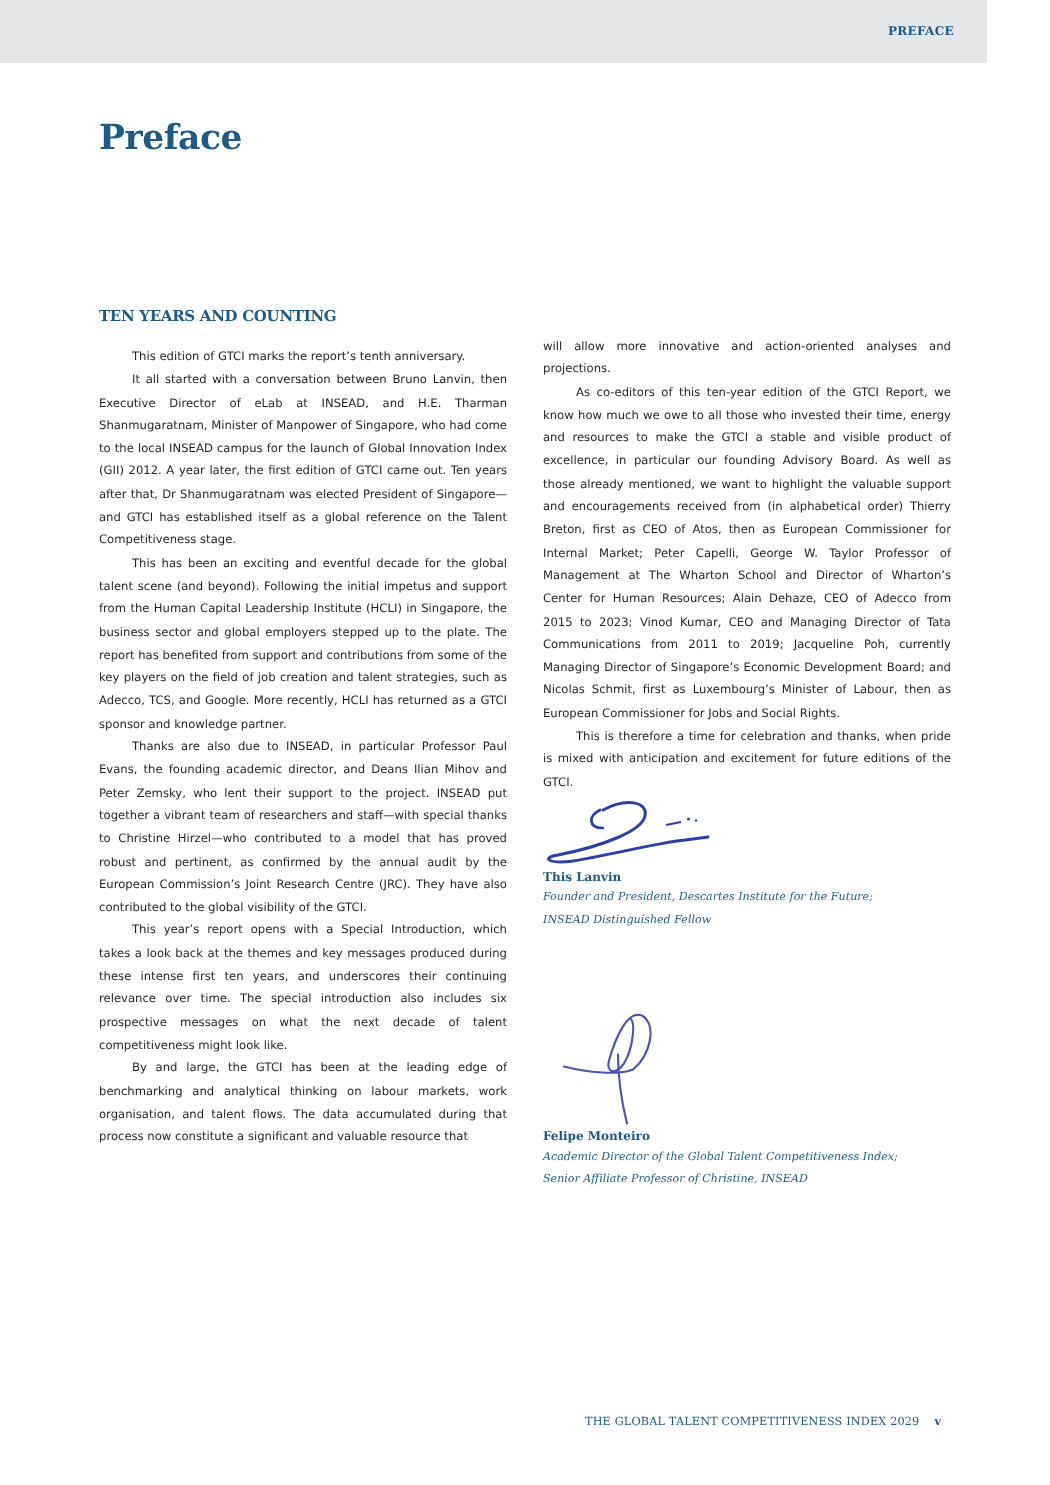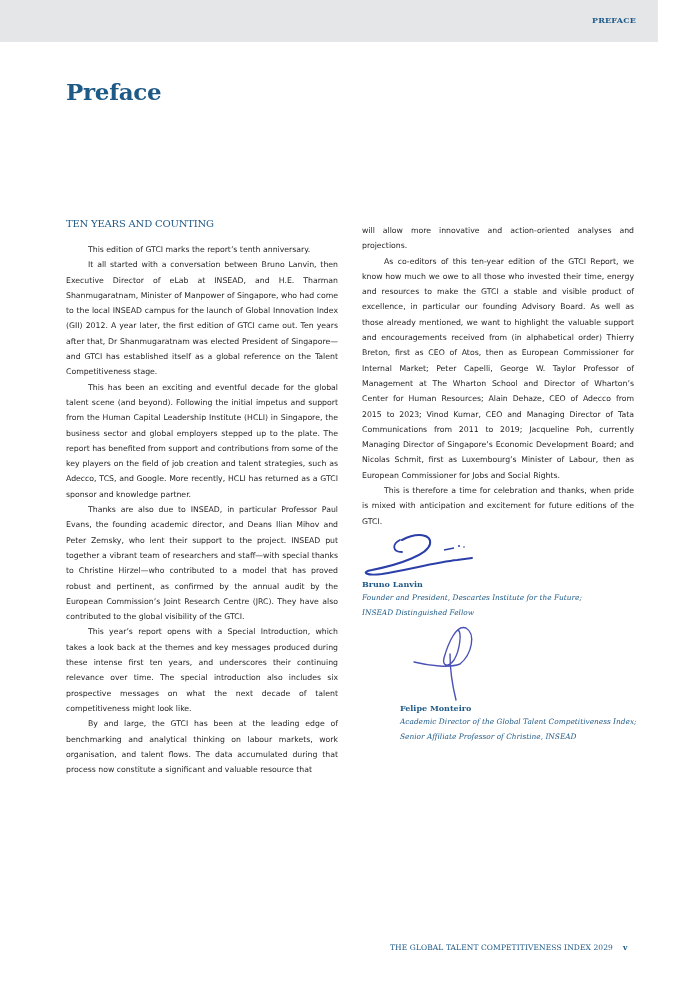--- a/index.html
+++ b/index.html
@@ -24,22 +24,22 @@
     font-size: 23px; color: #1f5a87; letter-spacing: -0.3px;
   }
   .col {
     position: absolute; top: 205px;
     font-size: 7.75px; line-height: 15.3px; text-align: justify;
     hyphens: auto;
   }
   .col-left { left: 66px; width: 272px; }
   .col-right { left: 362px; width: 272px; top: 223px; }
   .section-heading {
-    font-family: "DejaVu Serif", serif; font-weight: normal;
-    font-size: 10px; color: #1f5a87; margin: 12px 0 11px 0; line-height: 14px;
+    font-family: "DejaVu Serif", serif; font-weight: bold;
+    font-size: 10px; color: #1f5a87; margin: 0 0 11px 0; line-height: 14px;
     letter-spacing: -0.2px;
   }
   p { margin: 0; text-indent: 22px; }
   p.noindent { text-indent: 0; }
   .sig-block { position: absolute; left: 362px; width: 290px; }
   .sig-svg { display: block; }
   .sig-name {
     font-family: "DejaVu Serif", serif; font-weight: bold; font-size: 8px;
     color: #1f5a87; line-height: 13px;
   }
@@ -80,26 +80,26 @@
 </div>
 
 <div class="sig-block" style="top:530px;">
   <svg class="sig-svg" width="130" height="48" viewBox="0 0 130 48">
     <path d="M40 10 C 55 2, 70 4, 68 14 C 66 24, 40 34, 10 40 C -2 42, 4 46, 20 44 C 45 40, 75 32, 95 30 L 110 28" fill="none" stroke="#2b3fa8" stroke-width="2" stroke-linecap="round"></path>
     <path d="M38 10 C 30 14, 30 22, 40 22" fill="none" stroke="#2b3fa8" stroke-width="1.8" stroke-linecap="round"></path>
     <path d="M82 20 L 92 18" fill="none" stroke="#2b3fa8" stroke-width="1.4"></path>
     <circle cx="97" cy="16" r="1" fill="#2b3fa8"></circle>
     <circle cx="102" cy="17" r="0.8" fill="#2b3fa8"></circle>
   </svg>
-  <div class="sig-name">Bruno Lanvin</div>
+  <div class="sig-name">This Lanvin</div>
   <div class="sig-title">Founder and President, Descartes Institute for the Future;</div>
   <div class="sig-title">INSEAD Distinguished Fellow</div>
 </div>
 
-<div class="sig-block" style="top:624px;margin-left:38px;">
+<div class="sig-block" style="top:673px;">
   <svg class="sig-svg" width="100" height="78" viewBox="0 0 100 78">
     <path d="M14 38 C 30 42, 50 44, 60 40 C 72 30, 76 10, 66 4 C 56 0, 48 20, 44 34 C 42 42, 48 44, 54 36 C 60 26, 62 8, 58 6" fill="none" stroke="#4a52b5" stroke-width="1.4" stroke-linecap="round"></path>
     <path d="M50 30 C 50 45, 52 60, 56 76" fill="none" stroke="#4a52b5" stroke-width="1.4" stroke-linecap="round"></path>
   </svg>
   <div class="sig-name">Felipe Monteiro</div>
   <div class="sig-title">Academic Director of the Global Talent Competitiveness Index;</div>
   <div class="sig-title">Senior Affiliate Professor of Christine, INSEAD</div>
 </div>
 
 <div class="footer">

